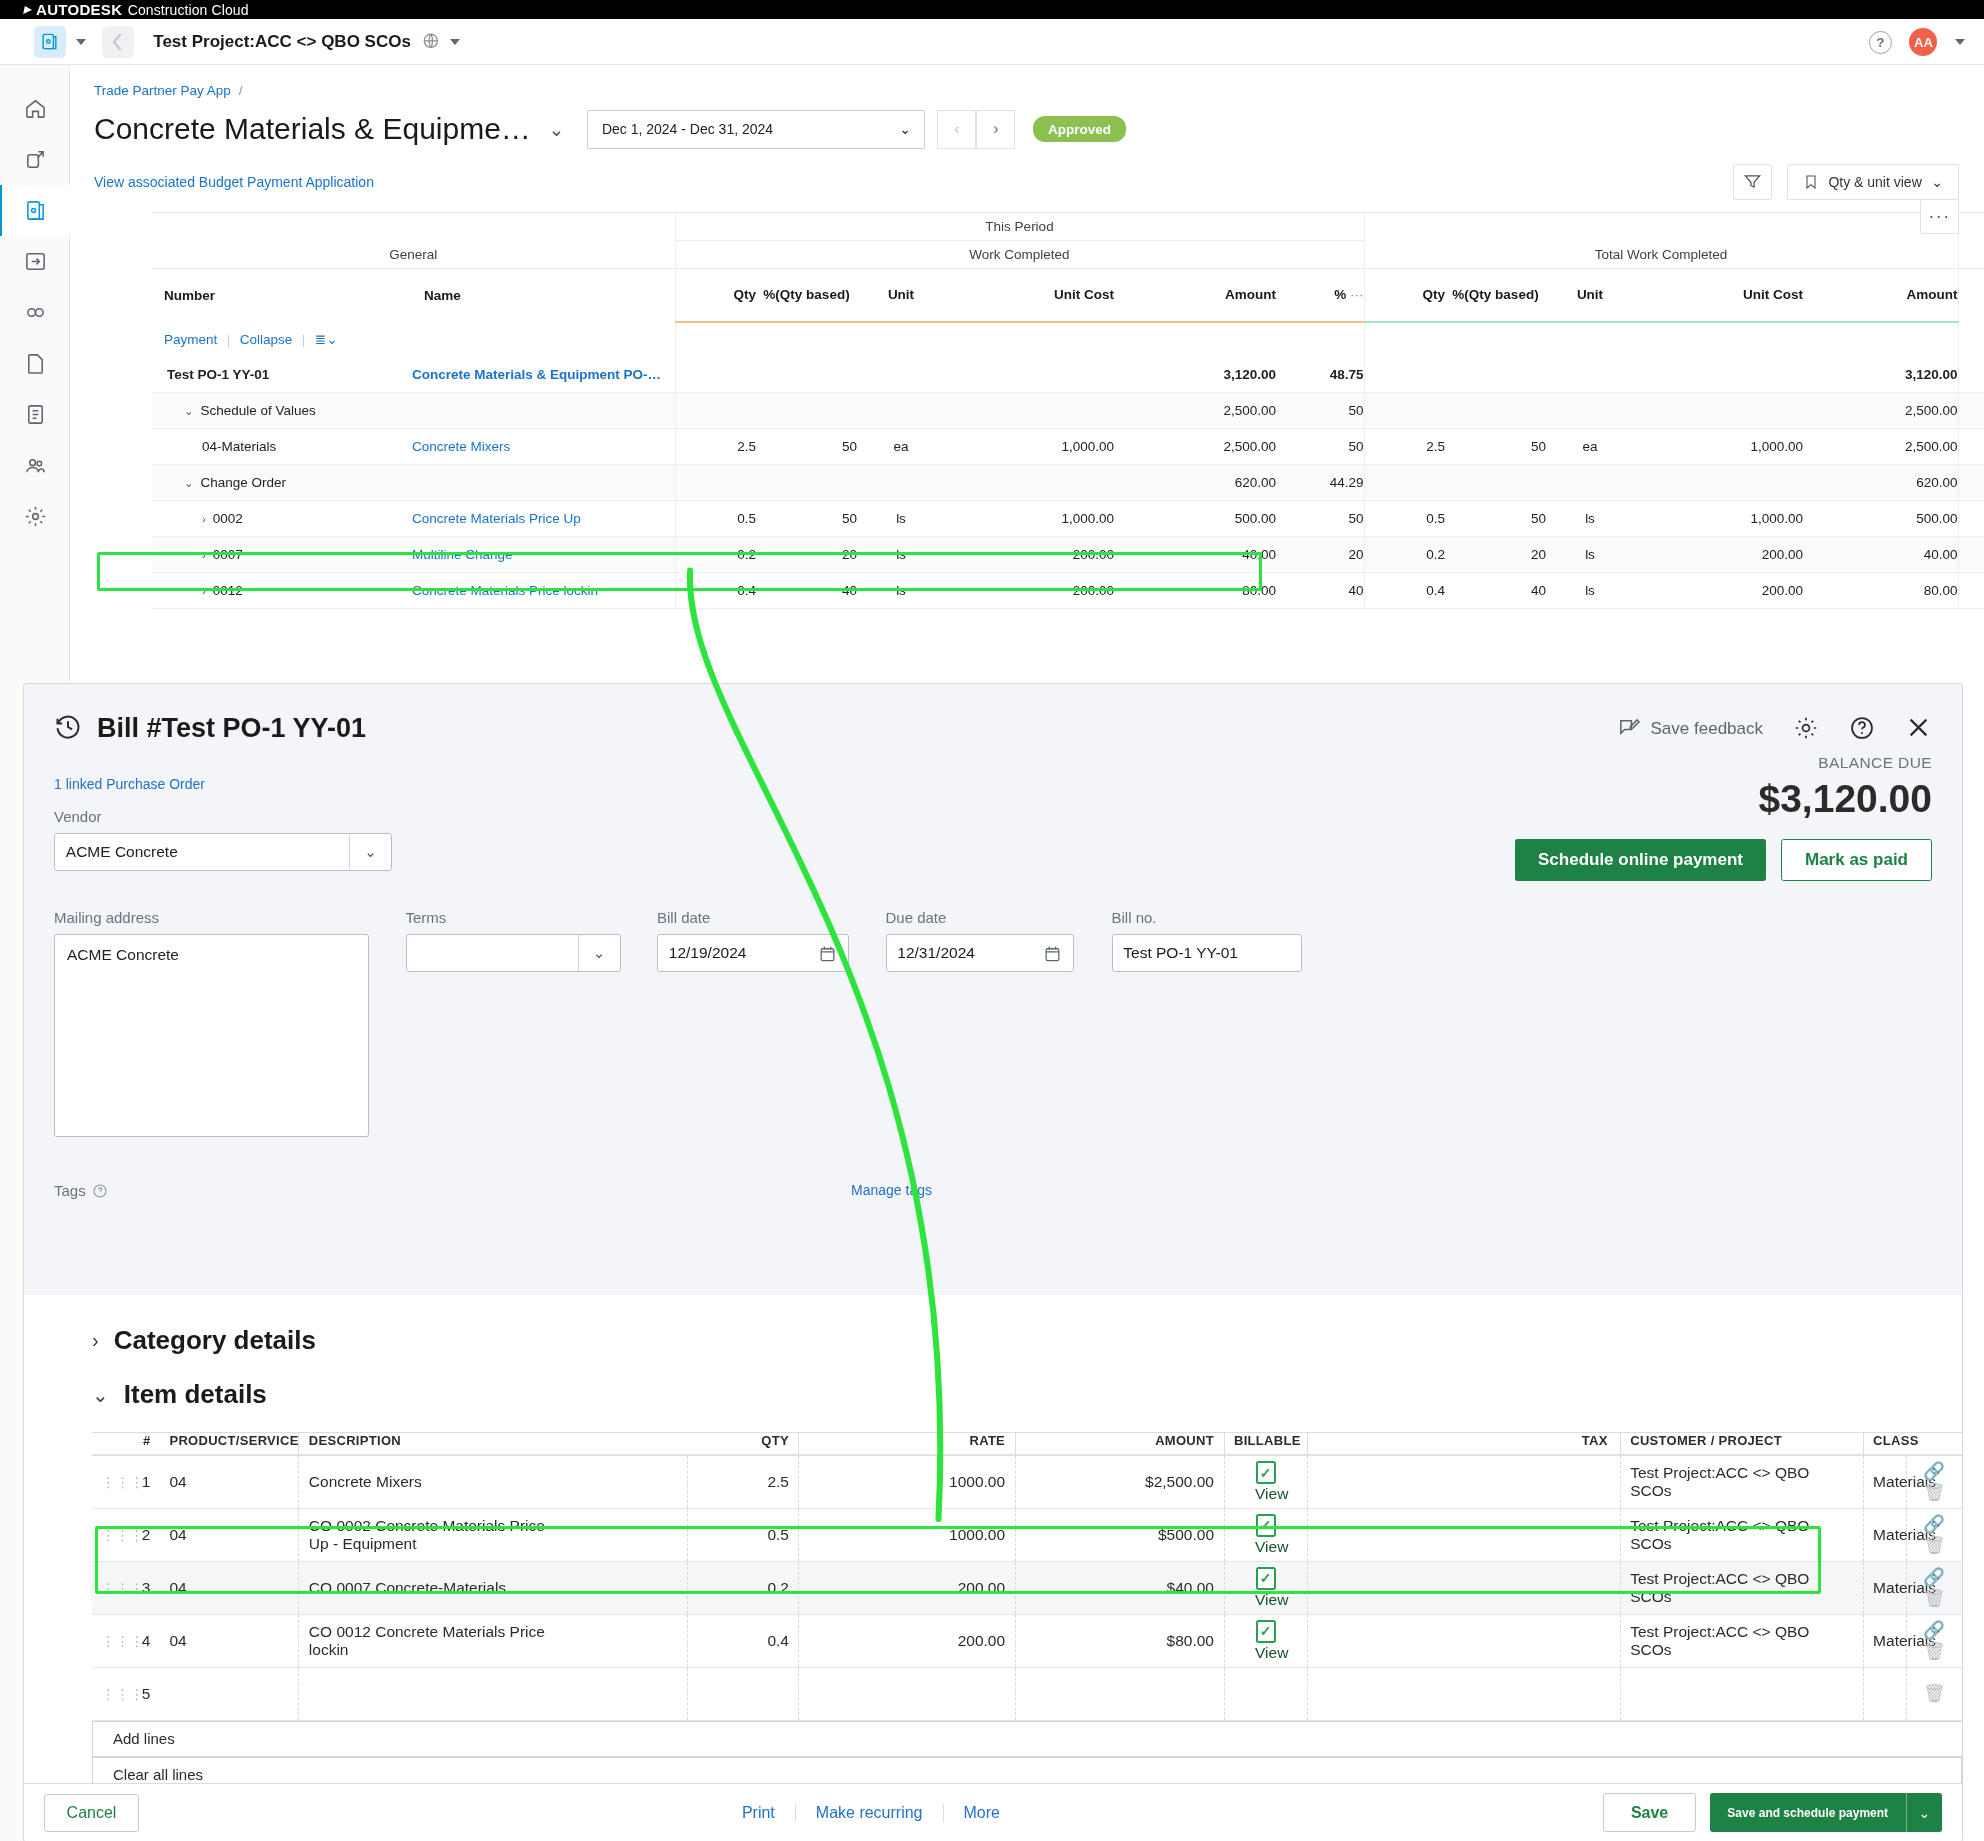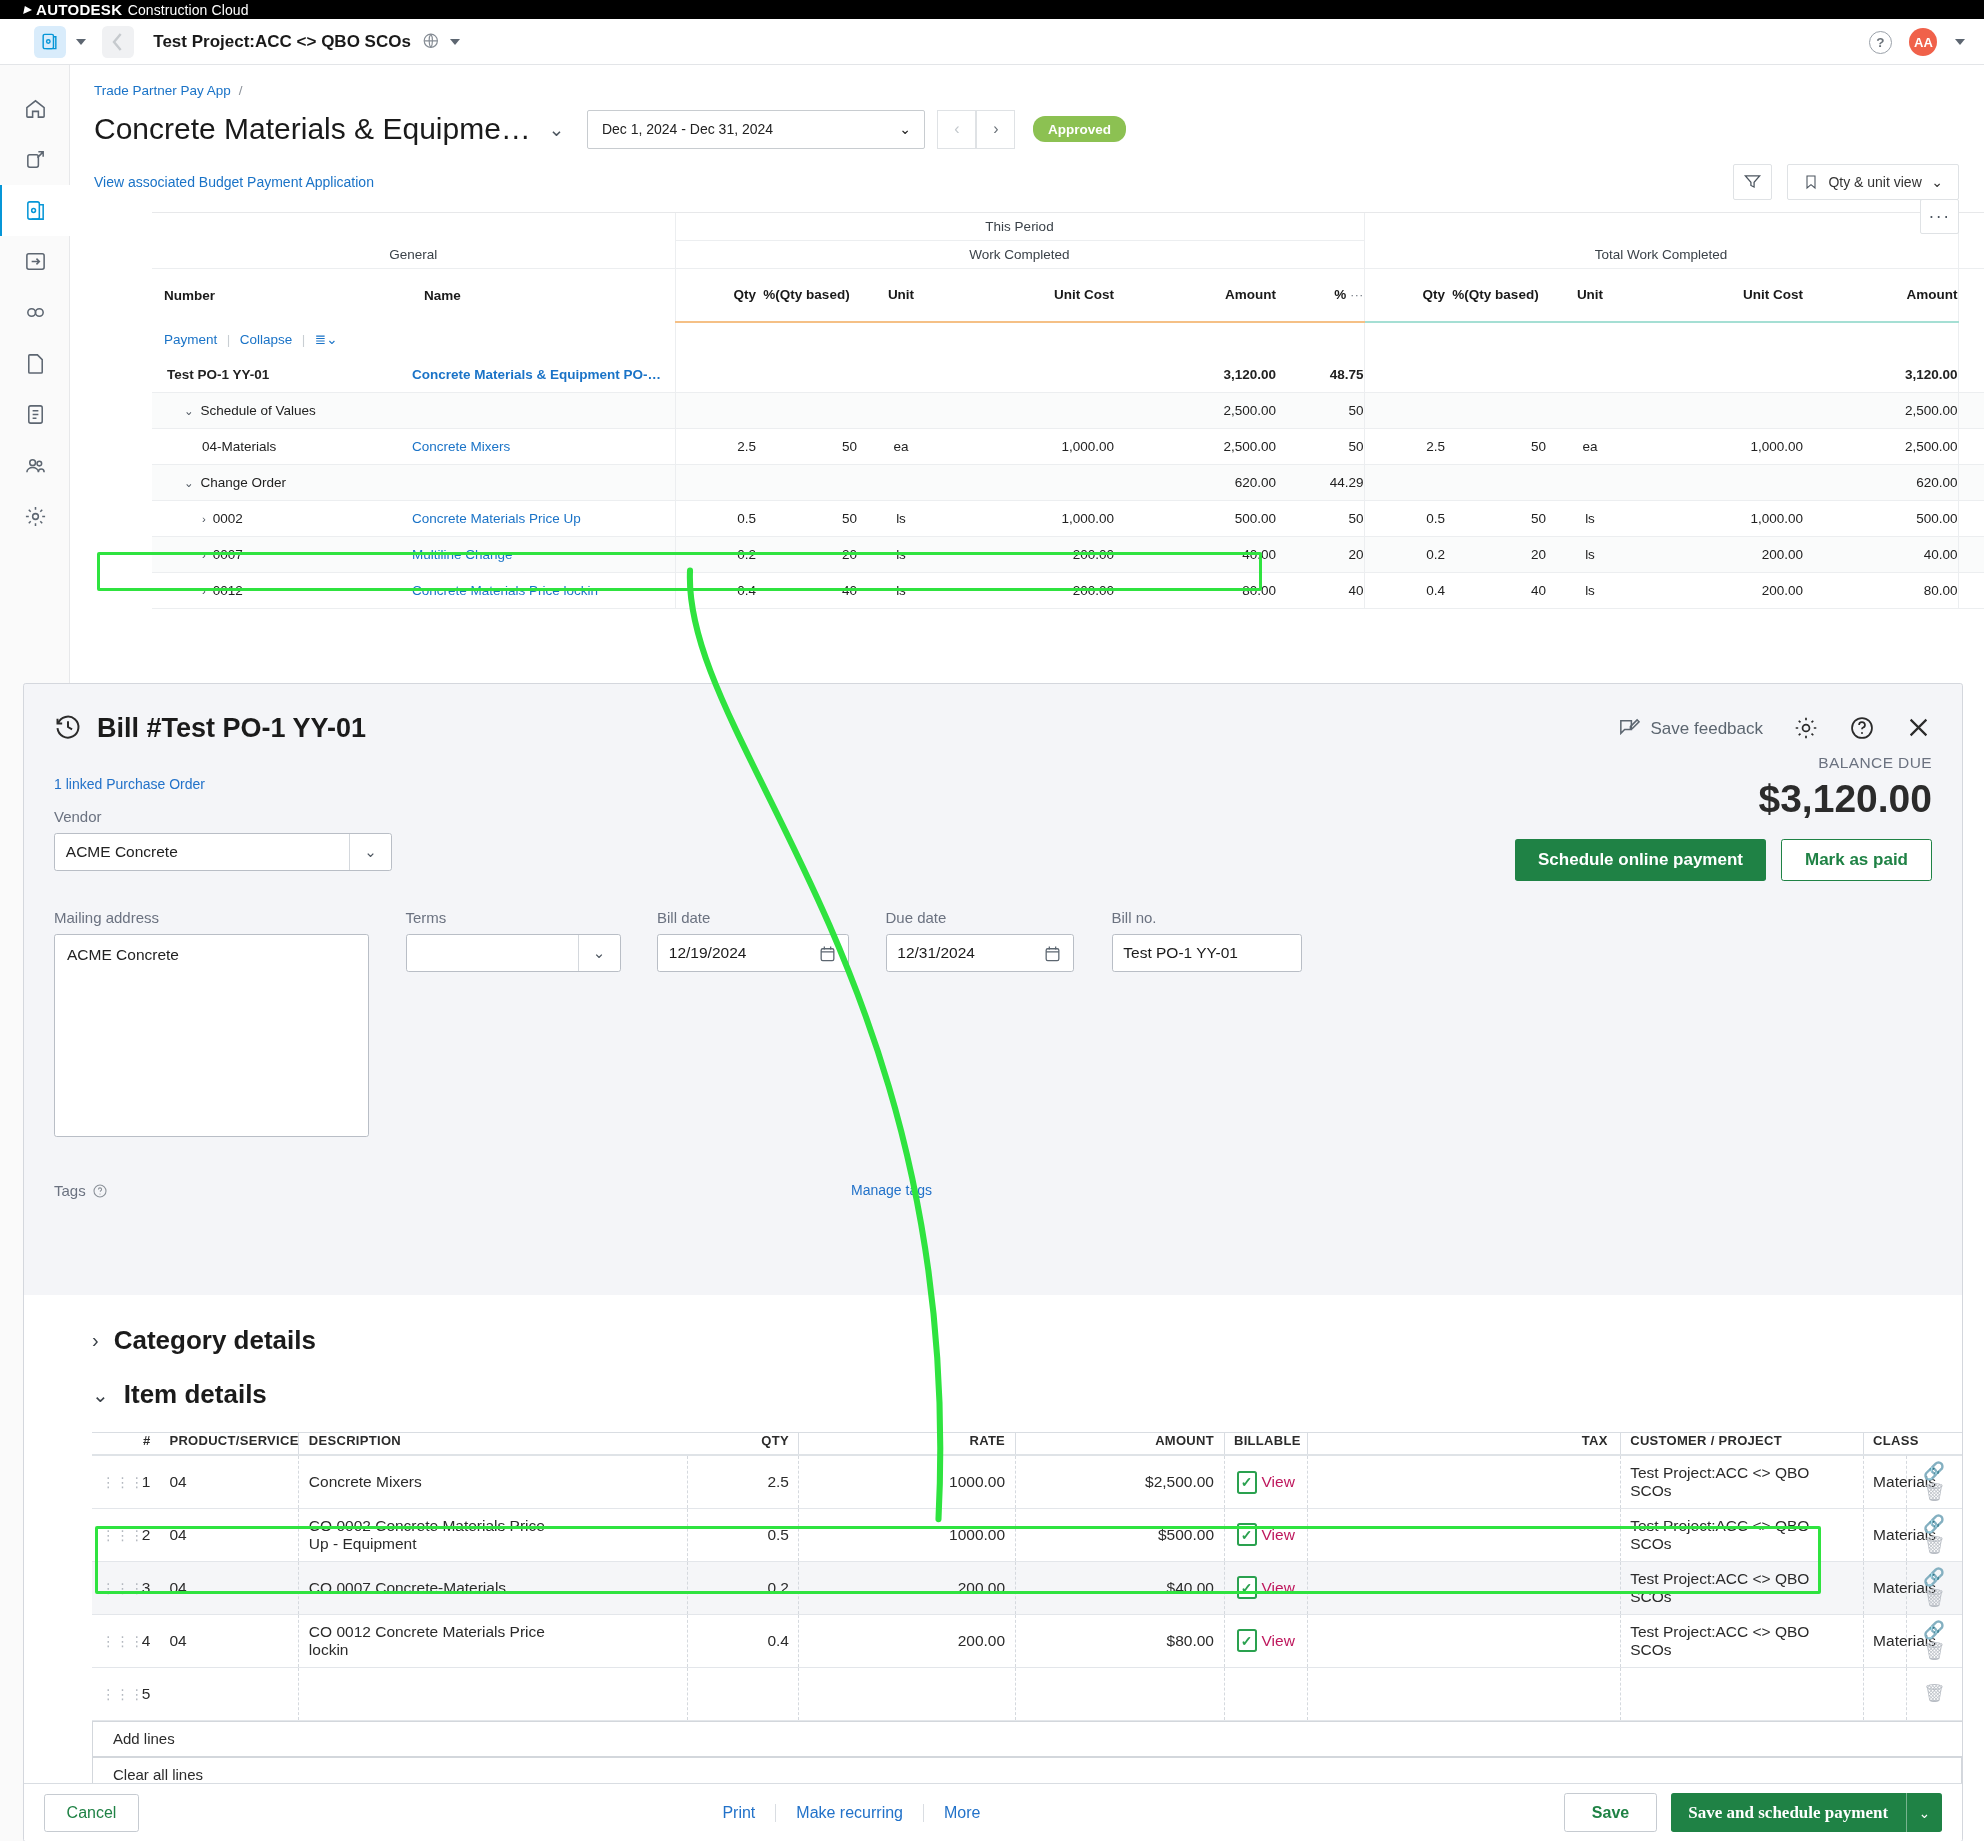--- a/index.html
+++ b/index.html
@@ -150,40 +150,40 @@
   .items thead tr{ border-bottom:2px solid #dfe3e7;}
   .items td{ border-right:0.7px dashed #d5d9de; border-bottom:0.7px solid #e3e6ea; height:53px;
      padding:0 9.5px; color:#2b2b2b;}
   .items td.noborder{ border-right:none; }
   .items tr.alt td{ background:#f5f6f8;}
   .r{ text-align:right;}
   .c{ text-align:center;}
   .grip{ color:#b3b8bf; font-size:13.5px; letter-spacing:0.7px; line-height:5.4px;}
   .chk{ width:20px;height:23px;border:2px solid #2aa14f;border-radius:2.7px;background:#fff;color:#2aa14f;
      display:inline-flex;align-items:center;justify-content:center;font-size:14px;font-weight:700;vertical-align:middle;}
-  .viewlink{ color:#be185d; margin-left:5px; vertical-align:middle;}
+  .viewlink{ color:#14532d; margin-left:12px; vertical-align:middle;}
   .ico-dim{ color:#b8bdc4; font-size:17.6px;}
   .addlines{ display:flex; margin-top:0;flex-direction:column; }
   .lnk-btn{ border:0.7px solid #d3d7dc;border-right:none;background:#fff;height:36px;padding:0 20px;
      font-size:15px;color:#2b2b2b;display:flex;align-items:center;font-family:inherit;}
   .lnk-btn:last-child{ border-right:0.7px solid #d3d7dc;}
 
   
   .qbo-foot{ position:absolute; left:0; right:0; bottom:0; height:58px; background:#fff;
      border-top:0.7px solid #d9dde2; display:flex;align-items:center; padding:0 20px;}
   .btn-cancel{ border:0.7px solid #c6cbd1;border-radius:2.7px;background:#fff;color:#1f8245;height:38px;
      padding:0 21.6px;font-size:16px;font-family:inherit;}
   .foot-mid{ display:flex;align-items:center;gap:0;margin-left:auto;}
   .foot-lnk{ color:#2272c9;font-size:16px;padding:0 20px;border-right:0.7px solid #d9dde2;}
   .foot-lnk:last-child{ border-right:none;}
   .foot-right{ margin-left:auto;display:flex;align-items:center;gap:13.5px;}
   .btn-save{ border:0.7px solid #c6cbd1;border-radius:2.7px;background:#fff;color:#1f8245;height:39px;
      padding:0 27px;font-size:16px;font-weight:700;font-family:inherit;}
   .btn-ssp{ background:#1f8245;color:#fff;border:none;border-radius:2.7px;height:39px;display:flex;align-items:center;}
-  .btn-ssp .t{ padding:0 17.6px;font-size:17px;font-weight:700;font-family:Liberation Serif, serif;}
+  .btn-ssp .t{ padding:0 17.6px;font-size:12px;font-weight:700;}
   .btn-ssp .d{ border-left:0.7px solid #ffffff66;padding:0 12px;font-size:13.5px;align-self:stretch;
      display:flex;align-items:center;}
 
   
   .anno{ position:absolute; pointer-events:none; }
   .anno-box{ border:3.4px solid #2fe33f; border-radius:2px; }
   svg.curve{ position:absolute; left:0; top:0; width:1985px; height:1842px; pointer-events:none; }
 </style>
 </head>
 <body>

